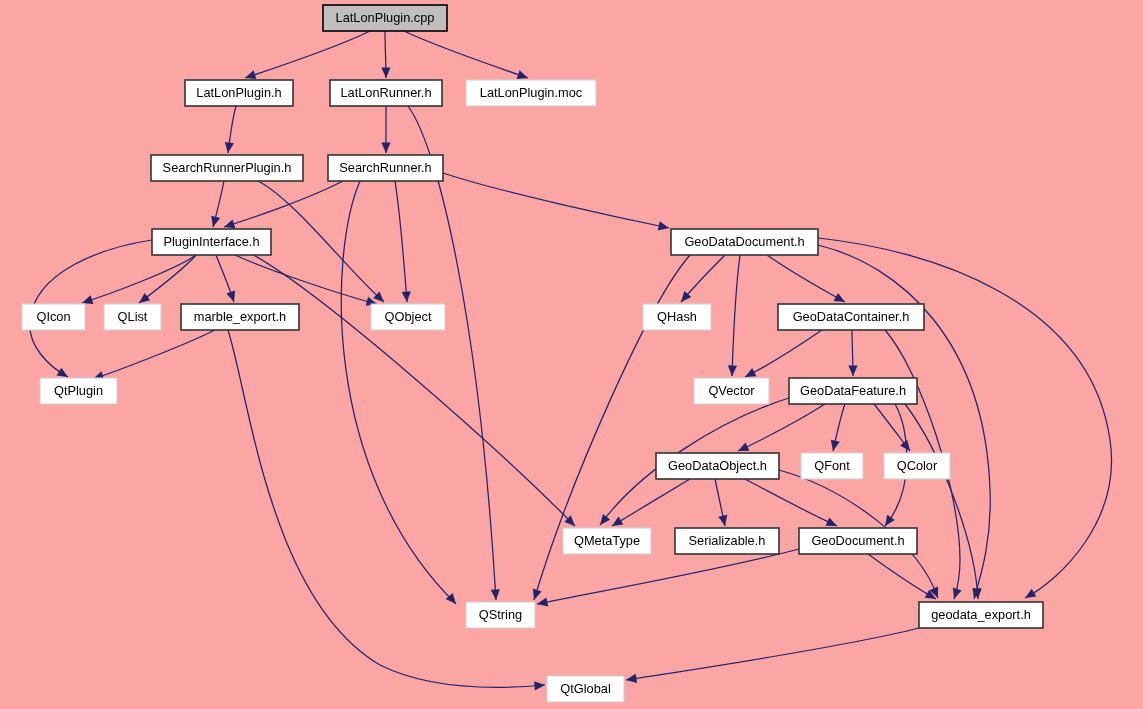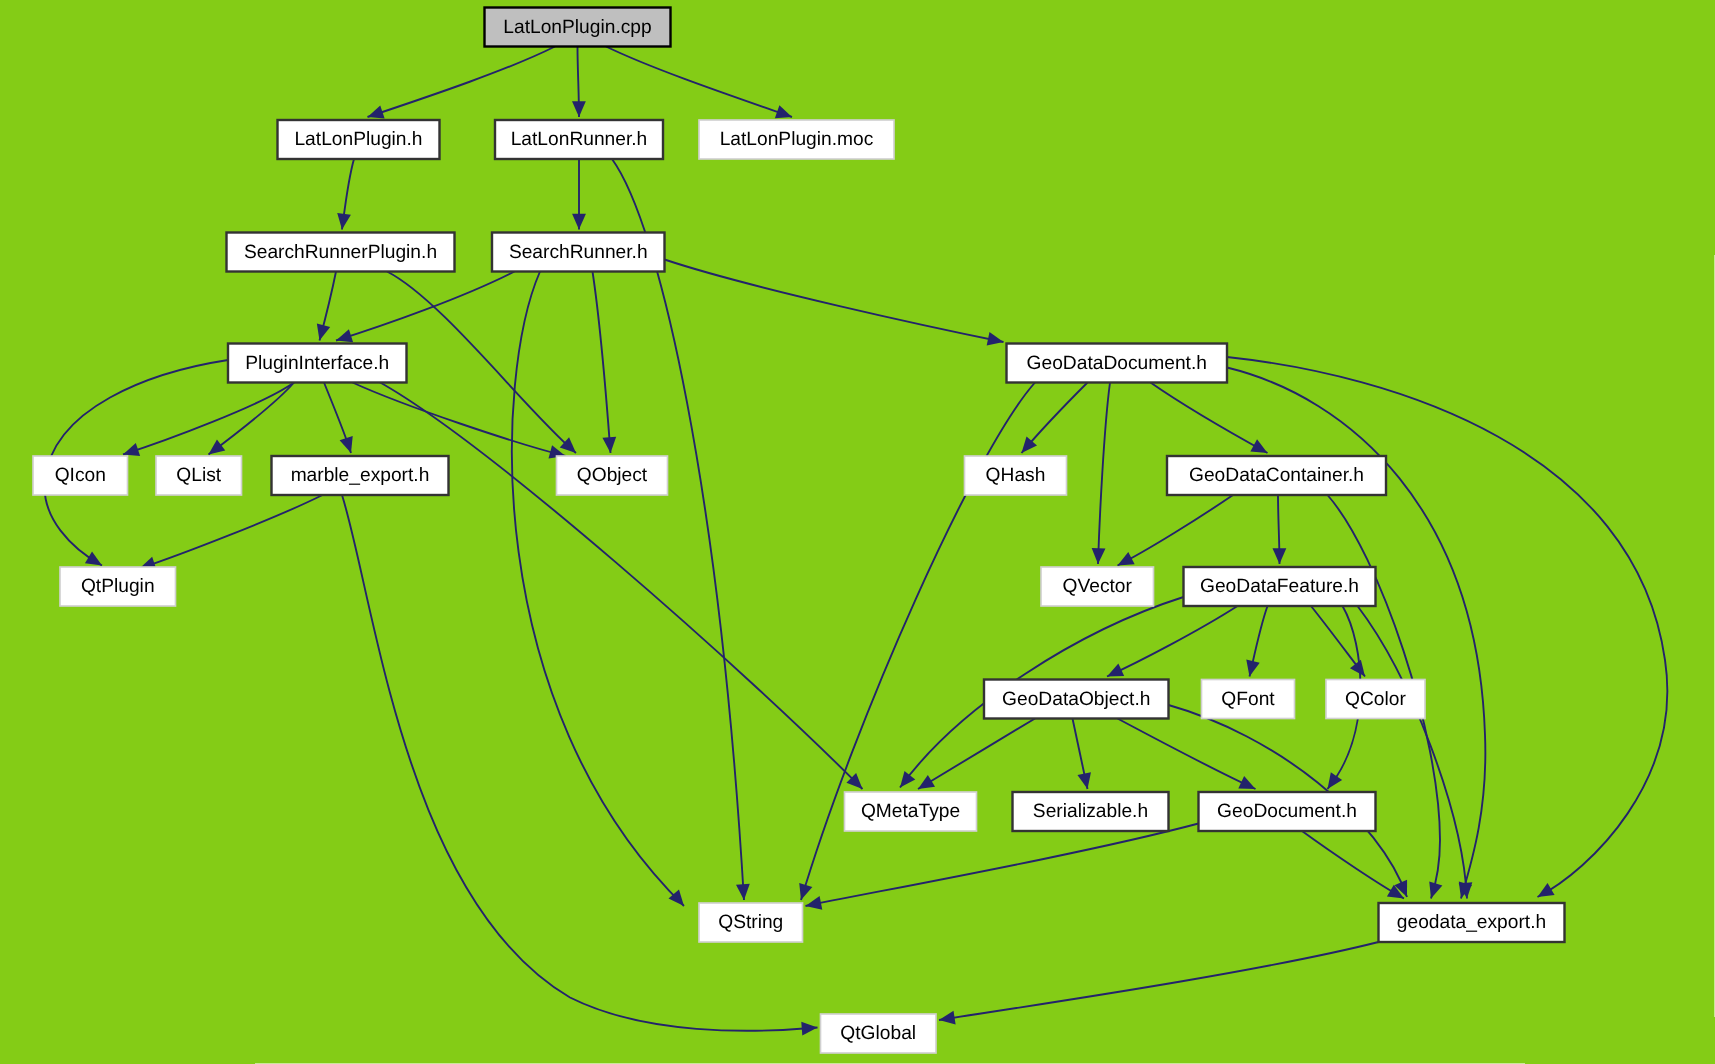--- a/index.html
+++ b/index.html
@@ -10,21 +10,21 @@
   body {
     font-family: "Liberation Sans", sans-serif;
     width: 1143px;
     height: 709px;
     overflow: hidden;
   }
   #graph-root {
     position: relative;
     width: 1143px;
     height: 709px;
-    background: #84cc16;
+    background: #fca5a5;
   }
   svg#graph-svg {
     position: absolute;
     top: 0;
     left: 0;
     width: 1143px;
     height: 709px;
     display: block;
   }
   .node-rect {

